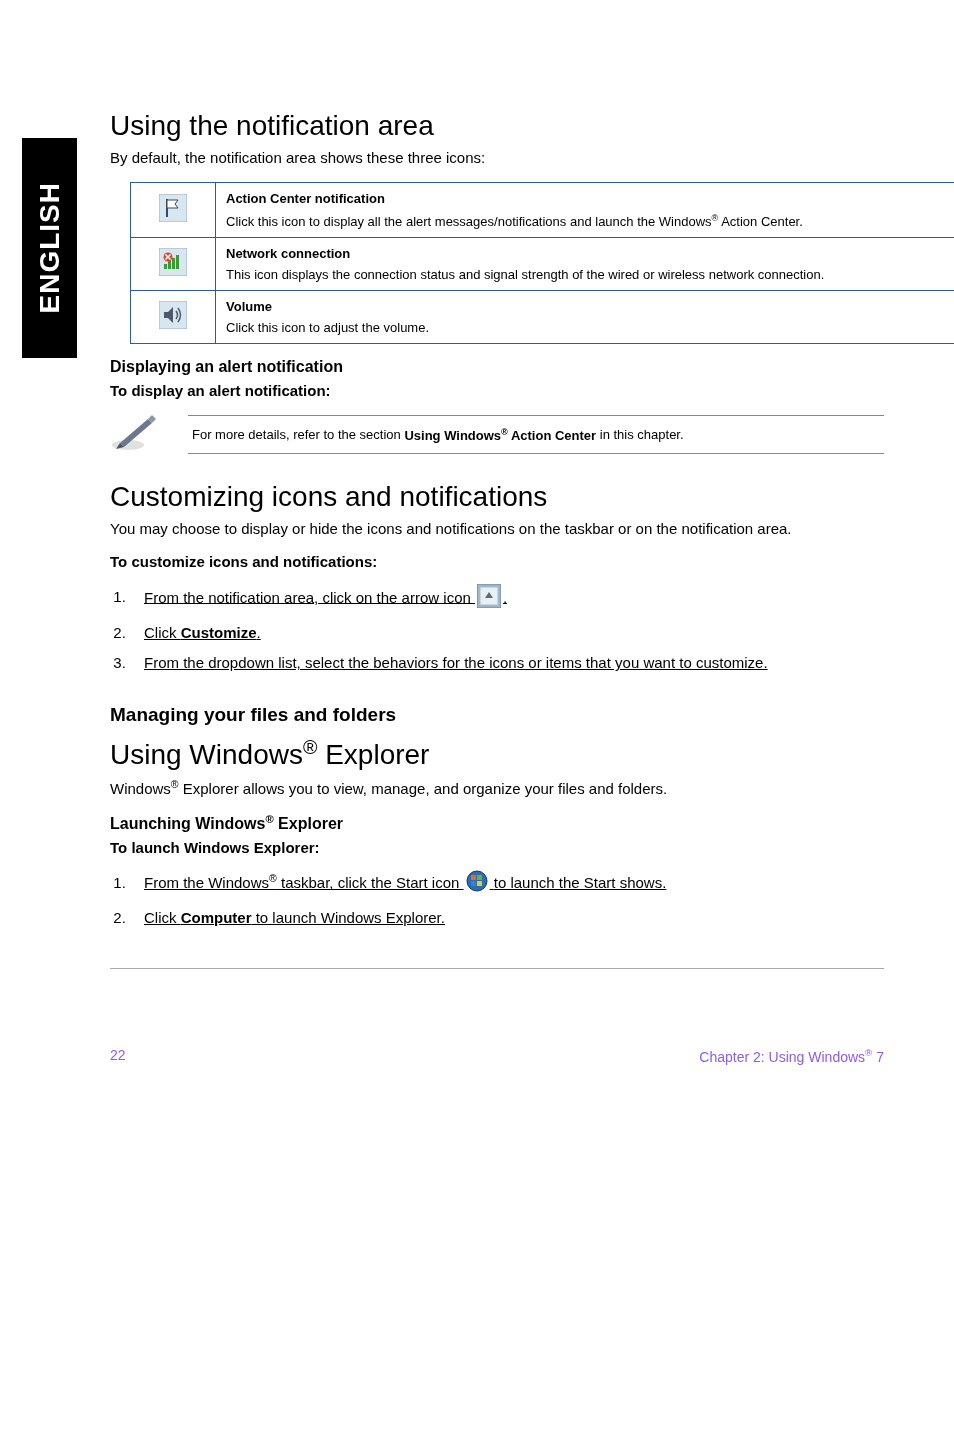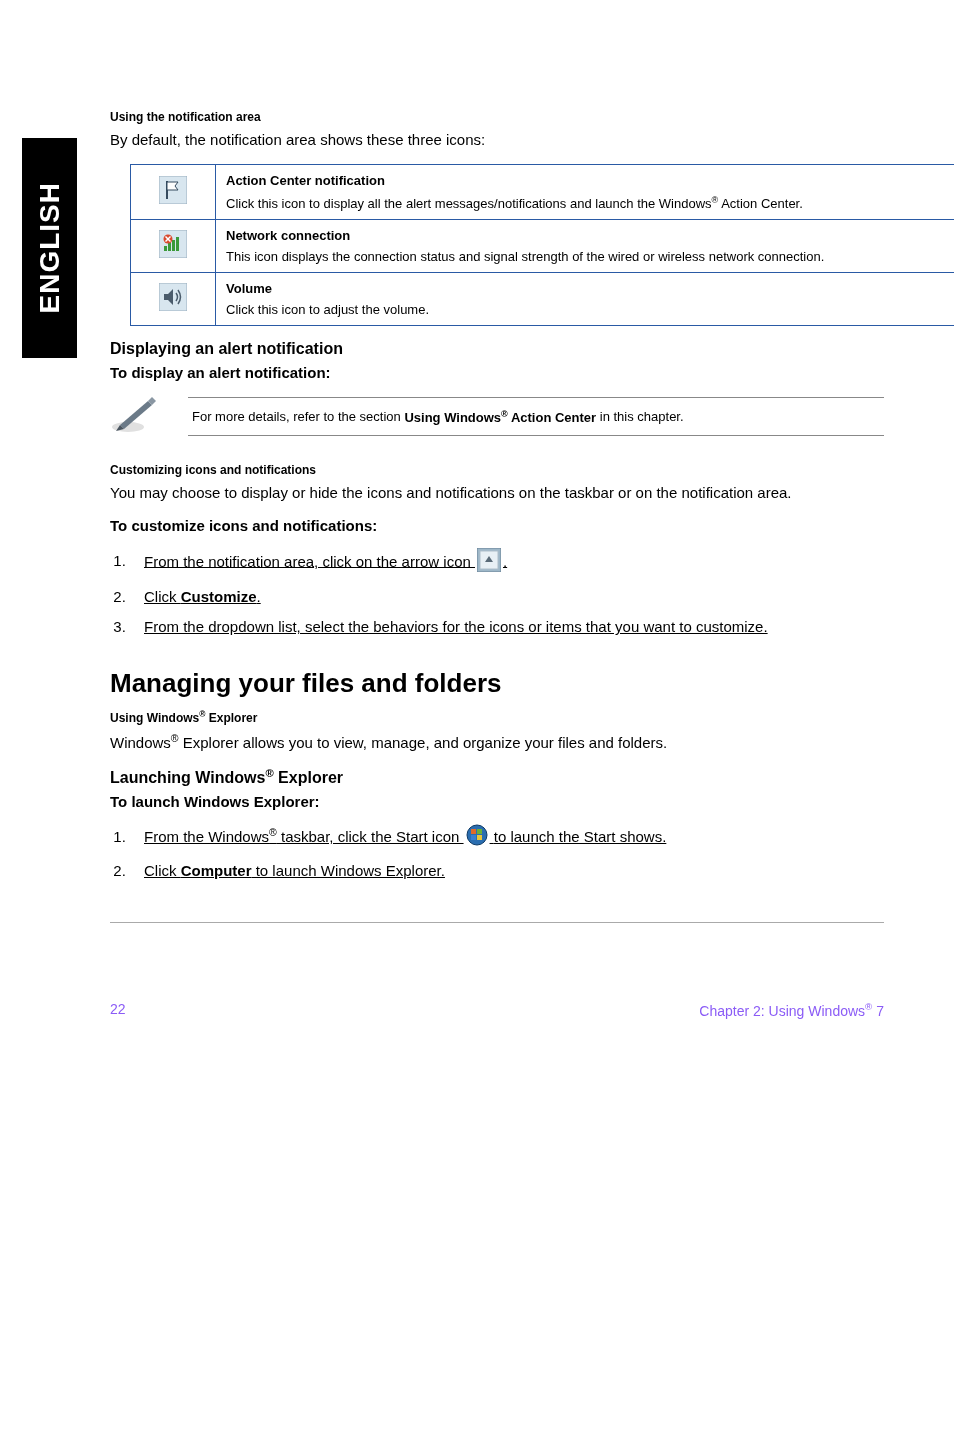--- a/index.html
+++ b/index.html
@@ -27,22 +27,22 @@
     writing-mode: vertical-rl;
     text-orientation: mixed;
     letter-spacing: 1px;
     display: flex;
     align-items: center;
     justify-content: center;
     font-family: Arial, sans-serif;
   }
   .side-tab span { transform: rotate(180deg); display:inline-block; }
 
-  h2.section { font-size: 12px; font-weight: bold; margin: 0 0 6px 0; }
-  h1.main { font-size: 26px; font-weight: bold; margin: 30px 0 10px 0; }
+  h2.section { font-size: 28px; font-weight: normal; margin: 0 0 6px 0; }
+  h1.main { font-size: 19px; font-weight: bold; margin: 30px 0 10px 0; }
   h3.sub { font-size: 16px; font-weight: bold; margin: 14px 0 4px 0; }
   h4.sub2 { font-size: 15px; font-weight: bold; margin: 6px 0 14px 0; }
   p.body { font-size: 15px; margin: 4px 0 14px 0; line-height: 1.35; }
 
   table.icon-table {
     border-collapse: collapse;
     width: 916px;
     margin-left: 20px;
     margin-top: 8px;
     margin-bottom: 14px;

